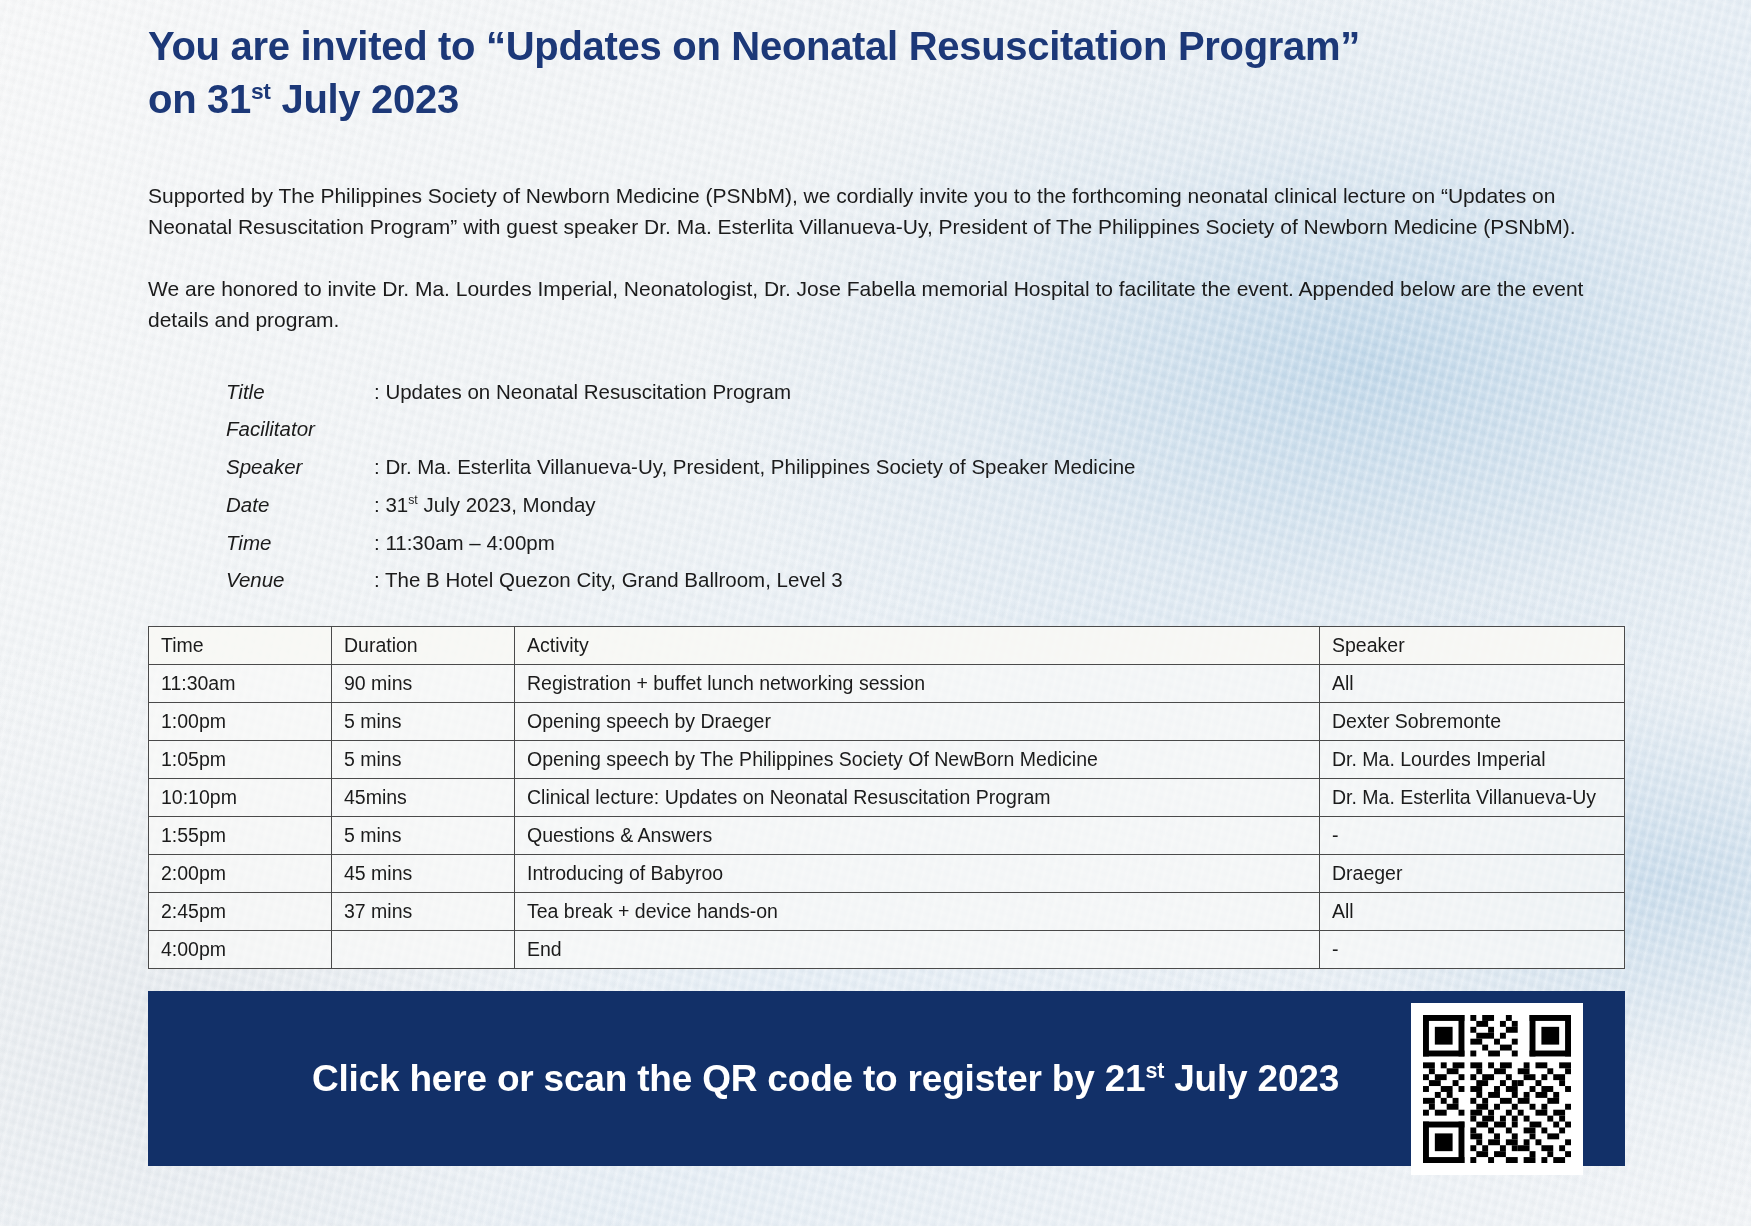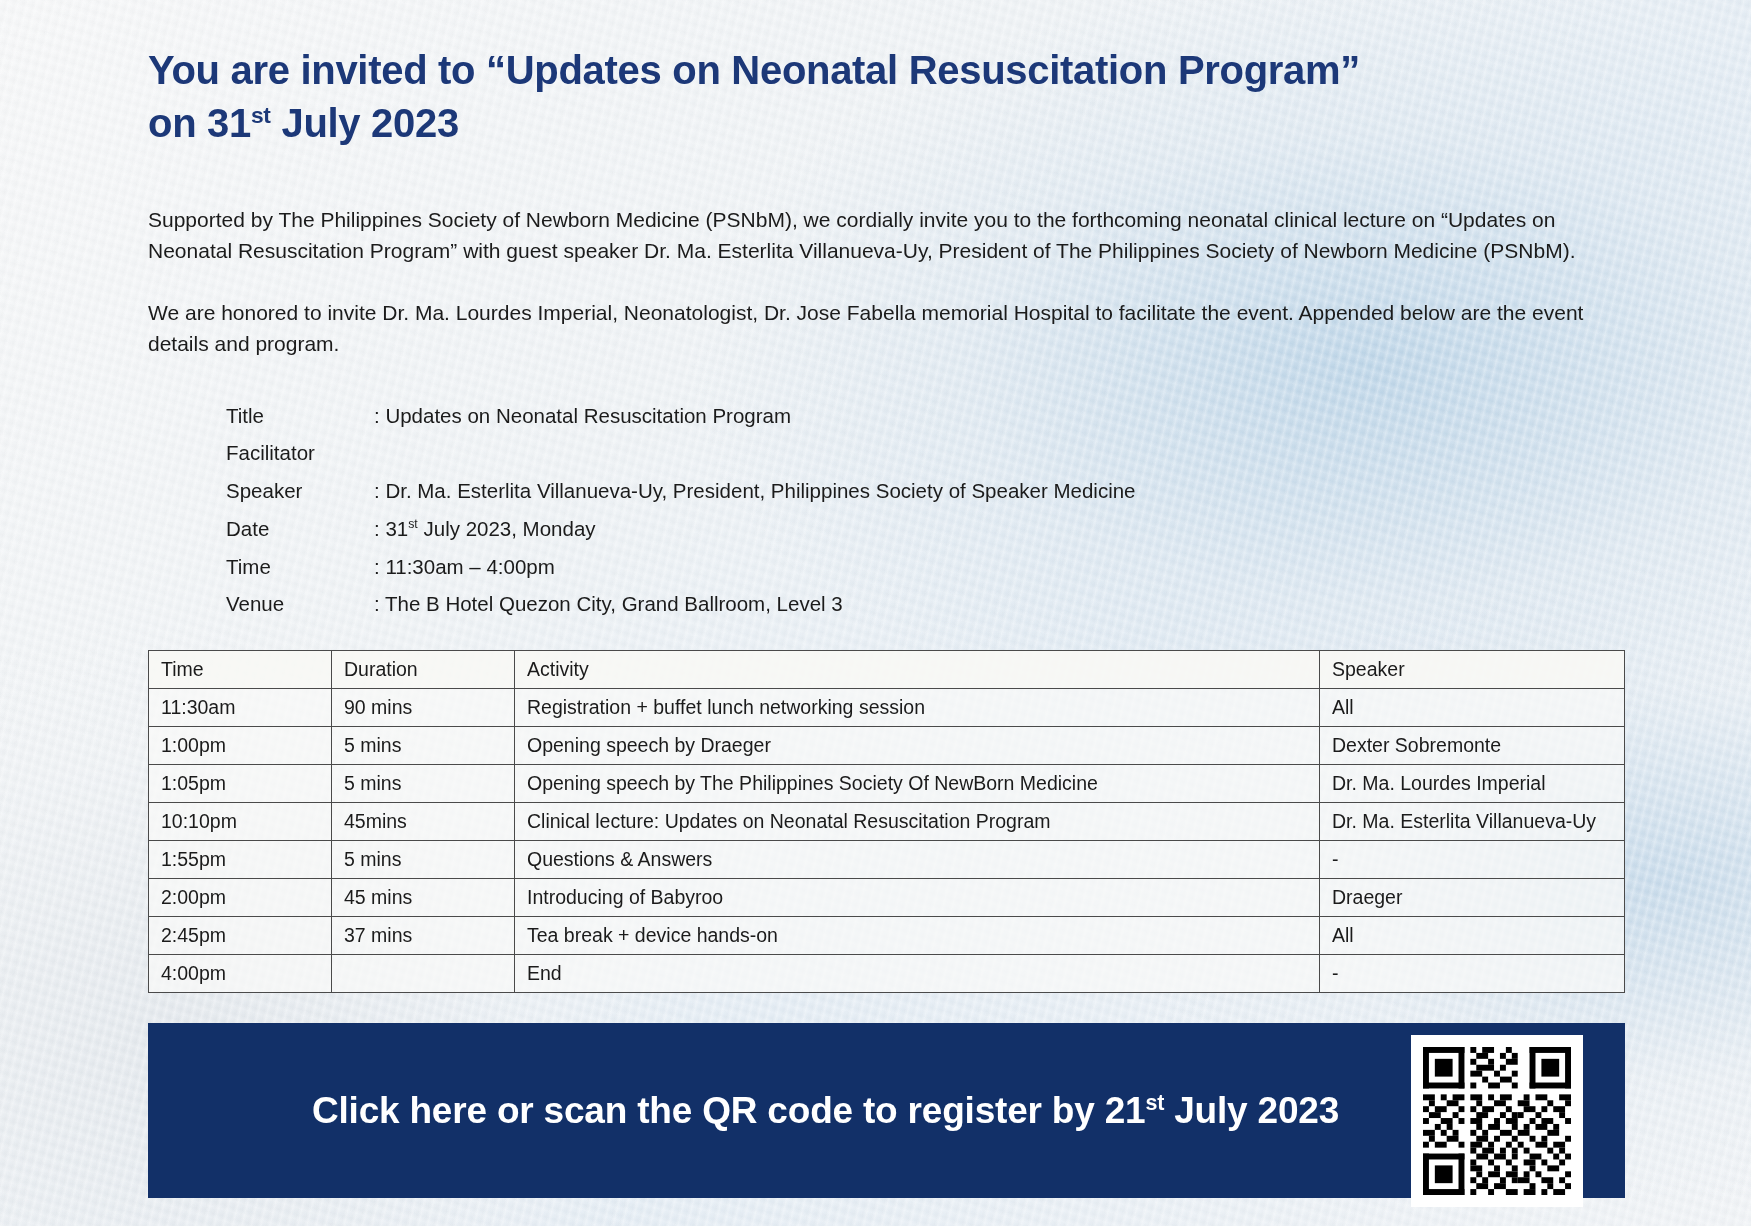--- a/index.html
+++ b/index.html
@@ -30,21 +30,21 @@
     inset: 0;
     pointer-events: none;
     background-image:
       repeating-linear-gradient(104deg, rgba(255,255,255,0.35) 0px, rgba(255,255,255,0) 3px, rgba(0,0,0,0.012) 6px, rgba(255,255,255,0.25) 9px),
       repeating-linear-gradient(16deg, rgba(255,255,255,0.25) 0px, rgba(0,0,0,0.012) 5px, rgba(255,255,255,0.18) 11px);
     opacity: 0.85;
   }
   .content {
     position: relative;
     z-index: 2;
-    padding: 44px 120px 0 148px;
+    padding: 20px 120px 0 148px;
     border-radius: 23px;
   }
   h1.headline {
     color: #1c3878;
     font-size: 40px;
     line-height: 1.32;
     font-weight: bold;
     letter-spacing: -0.3px;
     margin: 0 0 54px 0;
     max-width: 1470px;
@@ -67,20 +67,21 @@
   .detail-row {
     display: flex;
     font-size: 20.5px;
     color: #1b1b1b;
     line-height: 1.55;
     margin-bottom: 6px;
   }
   .detail-label {
     width: 148px;
     flex: none;
+    font-style: italic;
   }
   .detail-value {
     flex: 1;
   }
   .detail-value sup {
     font-size: 0.6em;
     vertical-align: super;
     line-height: 0;
   }
   table.agenda {
@@ -100,21 +101,21 @@
     vertical-align: middle;
   }
   table.agenda th {
     background: rgba(248,248,244,0.8);
   }
   .col-time { width: 158px; }
   .col-duration { width: 158px; }
   .col-activity { width: 780px; }
   .col-speaker { width: auto; }
   .cta {
-    margin-top: 30px;
+    margin-top: 22px;
     width: 1477px;
     height: 175px;
     background: #123068;
     display: flex;
     align-items: center;
     position: relative;
   }
   .cta-text {
     color: #ffffff;
     font-size: 37px;

